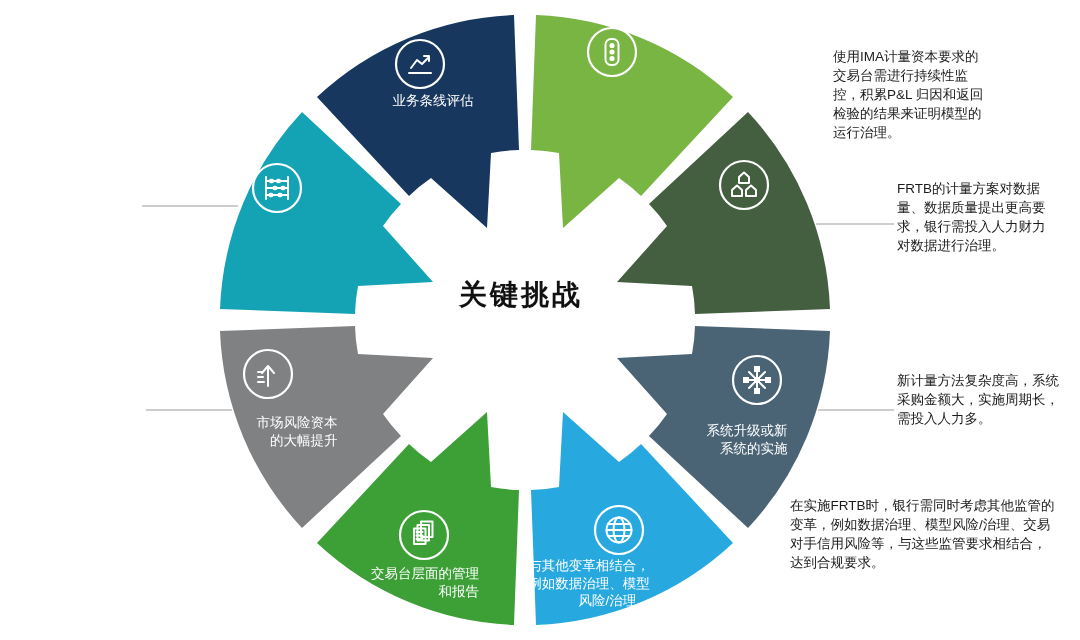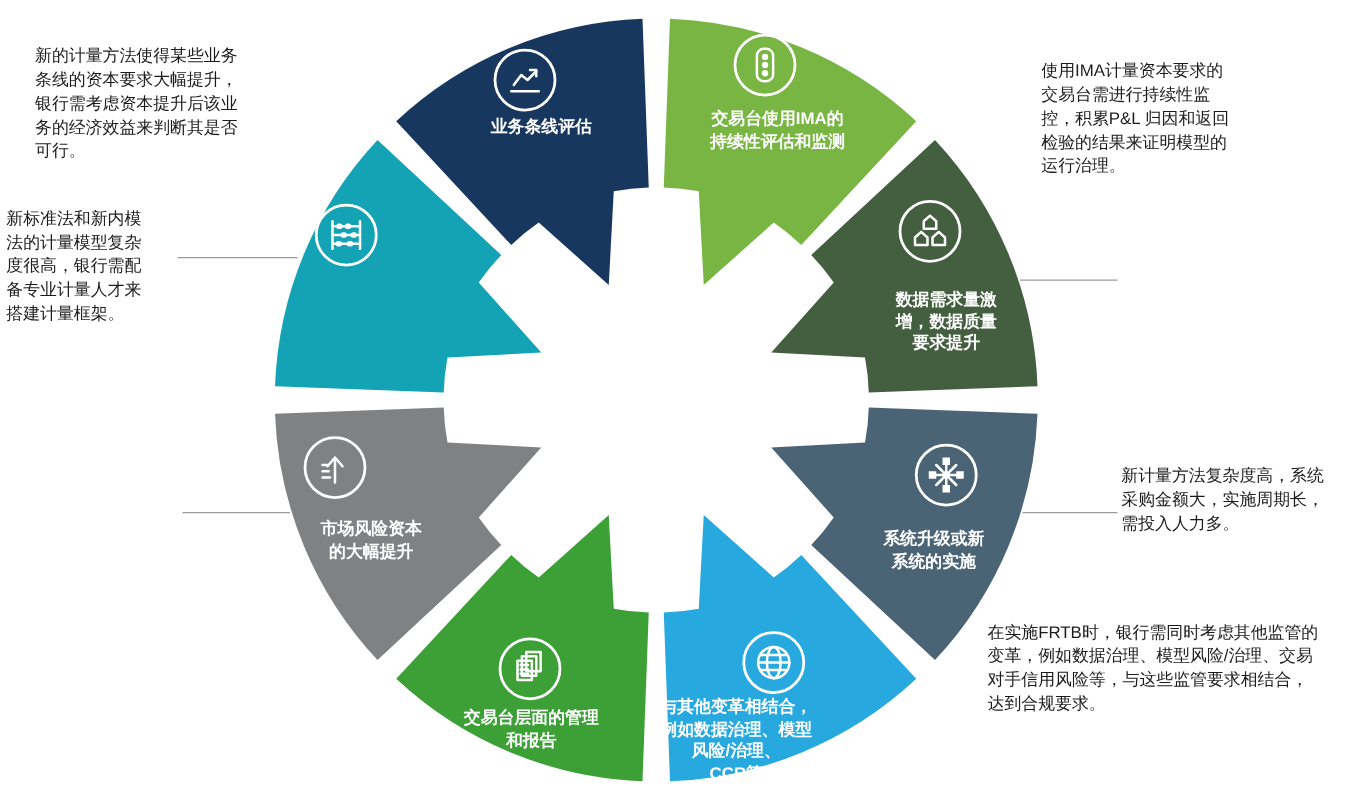--- a/index.html
+++ b/index.html
@@ -7,22 +7,22 @@
     position:relative;width:1080px;height:640px;background:#ffffff;overflow:hidden;
     font-family:"Liberation Sans","DejaVu Sans",sans-serif;
   }
   .stage svg.wheel{position:absolute;left:0;top:0;width:1080px;height:640px;}
   .center-title{
     position:absolute;transform:translate(-50%,-50%);
     font-size:28px;font-weight:bold;color:#111;letter-spacing:3px;white-space:nowrap;
   }
   .seg-label{
     position:absolute;transform:translate(-50%,-50%);
-    color:#ffffff;font-weight:bold;font-size:13.5px;line-height:1.3;
-    text-align:center;white-space:pre-line;pointer-events:none;
+    color:#ffffff;font-weight:normal;font-size:13.5px;line-height:1.3;
+    text-align:right;white-space:pre-line;pointer-events:none;
   }
   .desc{
     position:absolute;font-size:13.5px;line-height:1.4;color:#1b1b1b;
     font-weight:500;text-align:left;
   }
   .icon circle,.icon ellipse,.icon rect,.icon path,.icon polyline,.icon line{
     fill:none;stroke:#ffffff;stroke-width:2;stroke-linecap:round;stroke-linejoin:round;
   }
   .icon circle.ring{stroke-width:2.2;}
   .icon .fill{fill:#ffffff;stroke:none;}
@@ -109,37 +109,32 @@
       <path d="M-11,-7 H11 M-11,0 H11 M-11,7 H11"></path>
       <rect class="fill" x="-8" y="-9.2" width="5" height="4.4" rx="2"></rect>
       <rect class="fill" x="-1" y="-9.2" width="5" height="4.4" rx="2"></rect>
       <rect class="fill" x="-4.5" y="-2.2" width="5" height="4.4" rx="2"></rect>
       <rect class="fill" x="3.5" y="-2.2" width="5" height="4.4" rx="2"></rect>
       <rect class="fill" x="-8.5" y="4.8" width="5" height="4.4" rx="2"></rect>
       <rect class="fill" x="0.5" y="4.8" width="5" height="4.4" rx="2"></rect>
     </g>
   </svg>
 
+  <div class="center-title" style="left:521px;top:295px">关键挑战</div>
 
   <div class="seg-label" style="left:433px;top:101px">业务条线评估</div>
-  <div class="seg-label" style="left:622px;top:104px">交易台使用IMA的
-持续性评估和监测</div>
-  <div class="seg-label" style="left:757px;top:257px">数据需求量激
-增，数据质量
-要求提升</div>
   <div class="seg-label" style="left:747px;top:440px">系统升级或新
 系统的实施</div>
   <div class="seg-label" style="left:589px;top:592px">与其他变革相结合，
 例如数据治理、模型
 风险/治理、
 CCR等</div>
   <div class="seg-label" style="left:297px;top:432px">市场风险资本
 的大幅提升</div>
   <div class="seg-label" style="left:425px;top:583px">交易台层面的管理
 和报告</div>
 
-  <div class="desc" style="left:28px;top:36px;width:175px">新的计量方法使得某些业务条线的资本要求大幅提升，银行需考虑资本提升后该业务的经济效益来判断其是否可行。</div>
   <div class="desc" style="left:833px;top:48px;width:152px">使用IMA计量资本要求的交易台需进行持续性监控，积累P&amp;L 归因和返回检验的结果来证明模型的运行治理。</div>
+  <div class="desc" style="left:897px;top:180px;width:150px">FRTB的计量方案对数据量、数据质量提出更高要求，银行需投入人力财力对数据进行治理。</div>
   <div class="desc" style="left:897px;top:372px;width:170px">新计量方法复杂度高，系统采购金额大，实施周期长，需投入人力多。</div>
   <div class="desc" style="left:790px;top:497px;width:268px">在实施FRTB时，银行需同时考虑其他监管的变革，例如数据治理、模型风险/治理、交易对手信用风险等，与这些监管要求相结合，达到合规要求。</div>
-  <div class="desc" style="left:5px;top:166px;width:118px">新标准法和新内模法的计量模型复杂度很高，银行需配备专业计量人才来搭建计量框架。</div>
 
 </div>
 
 </body></html>

